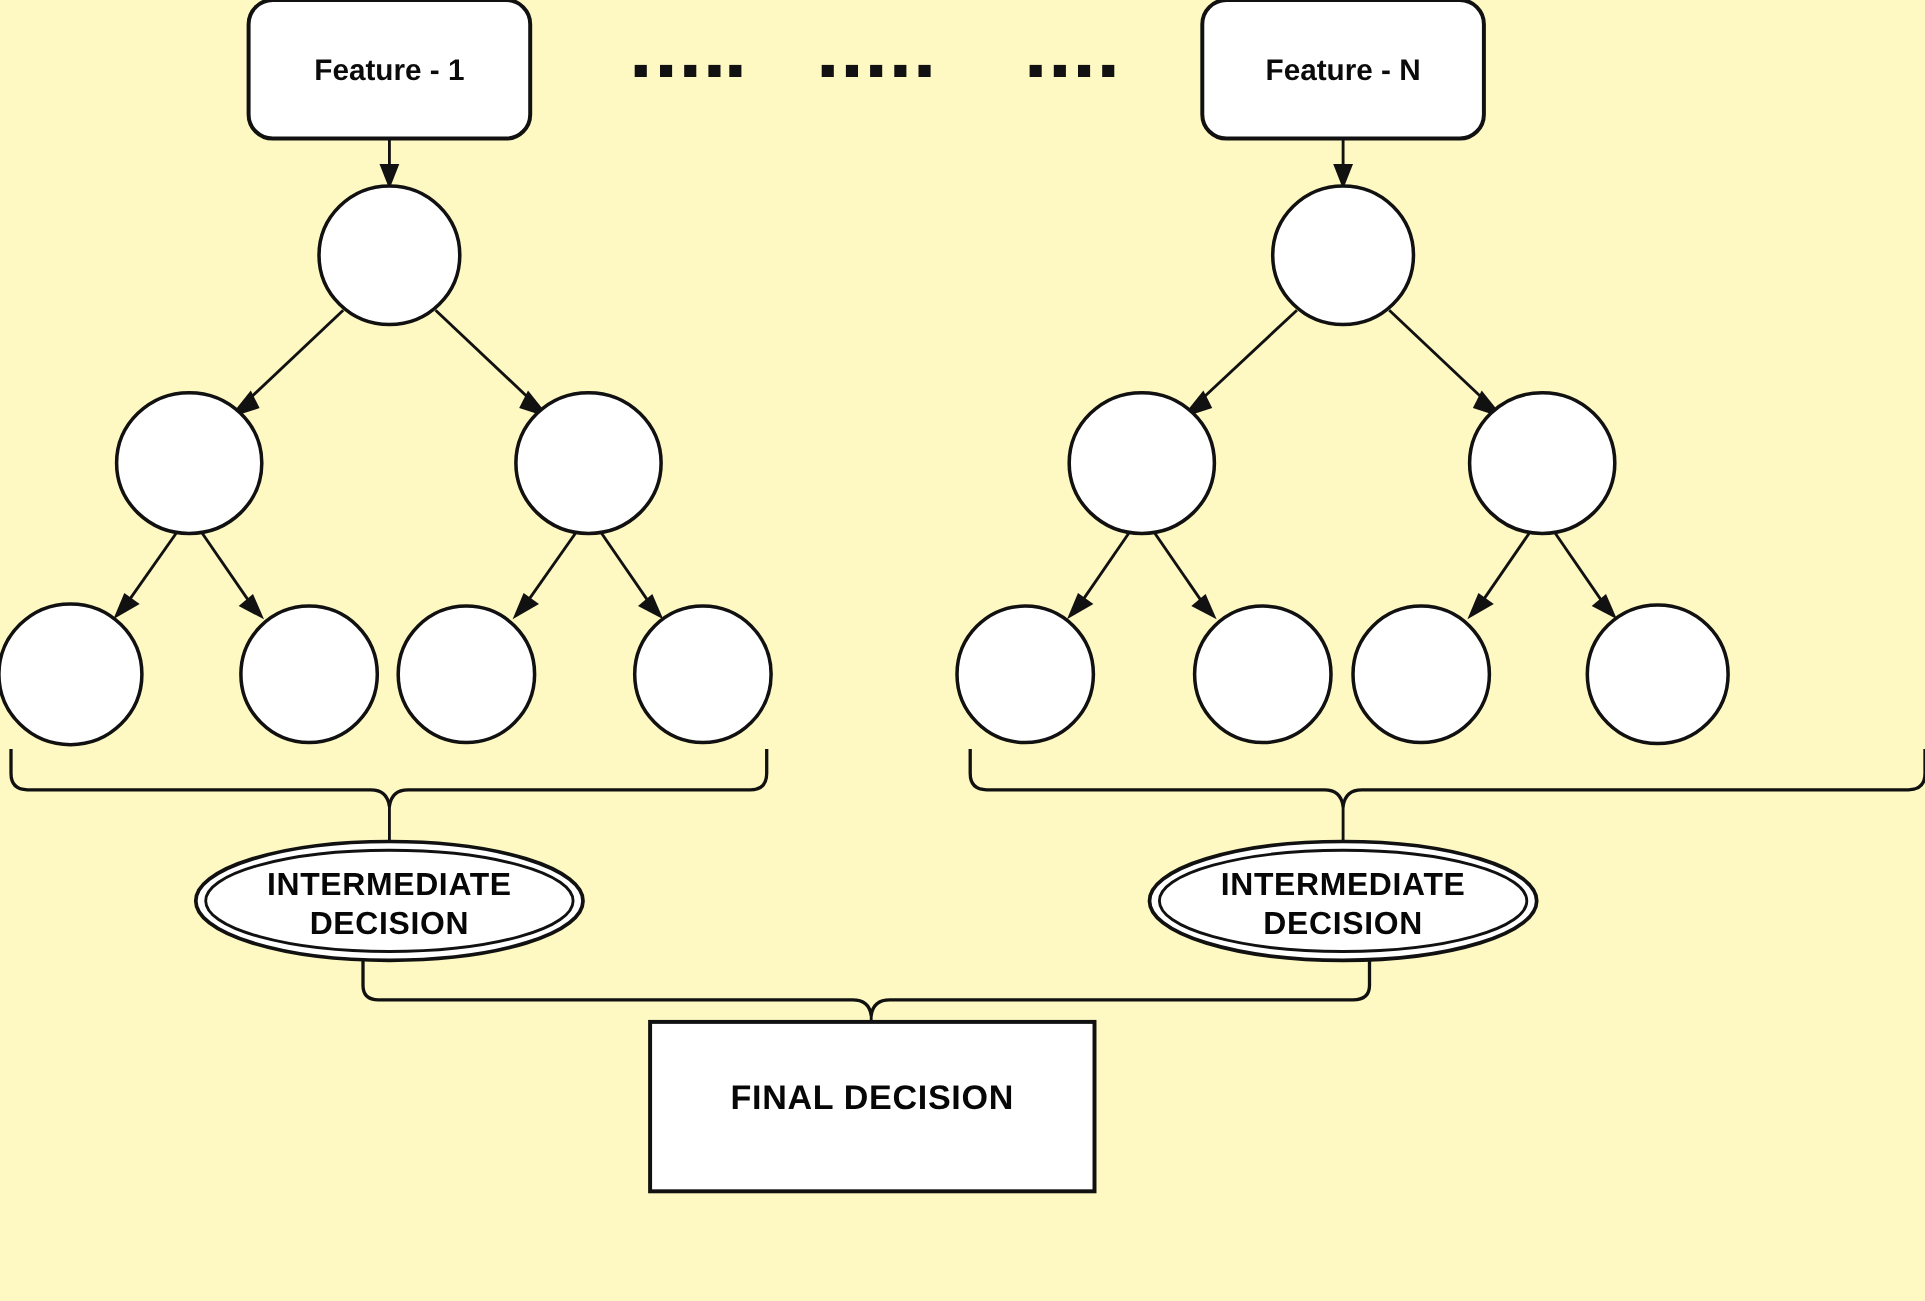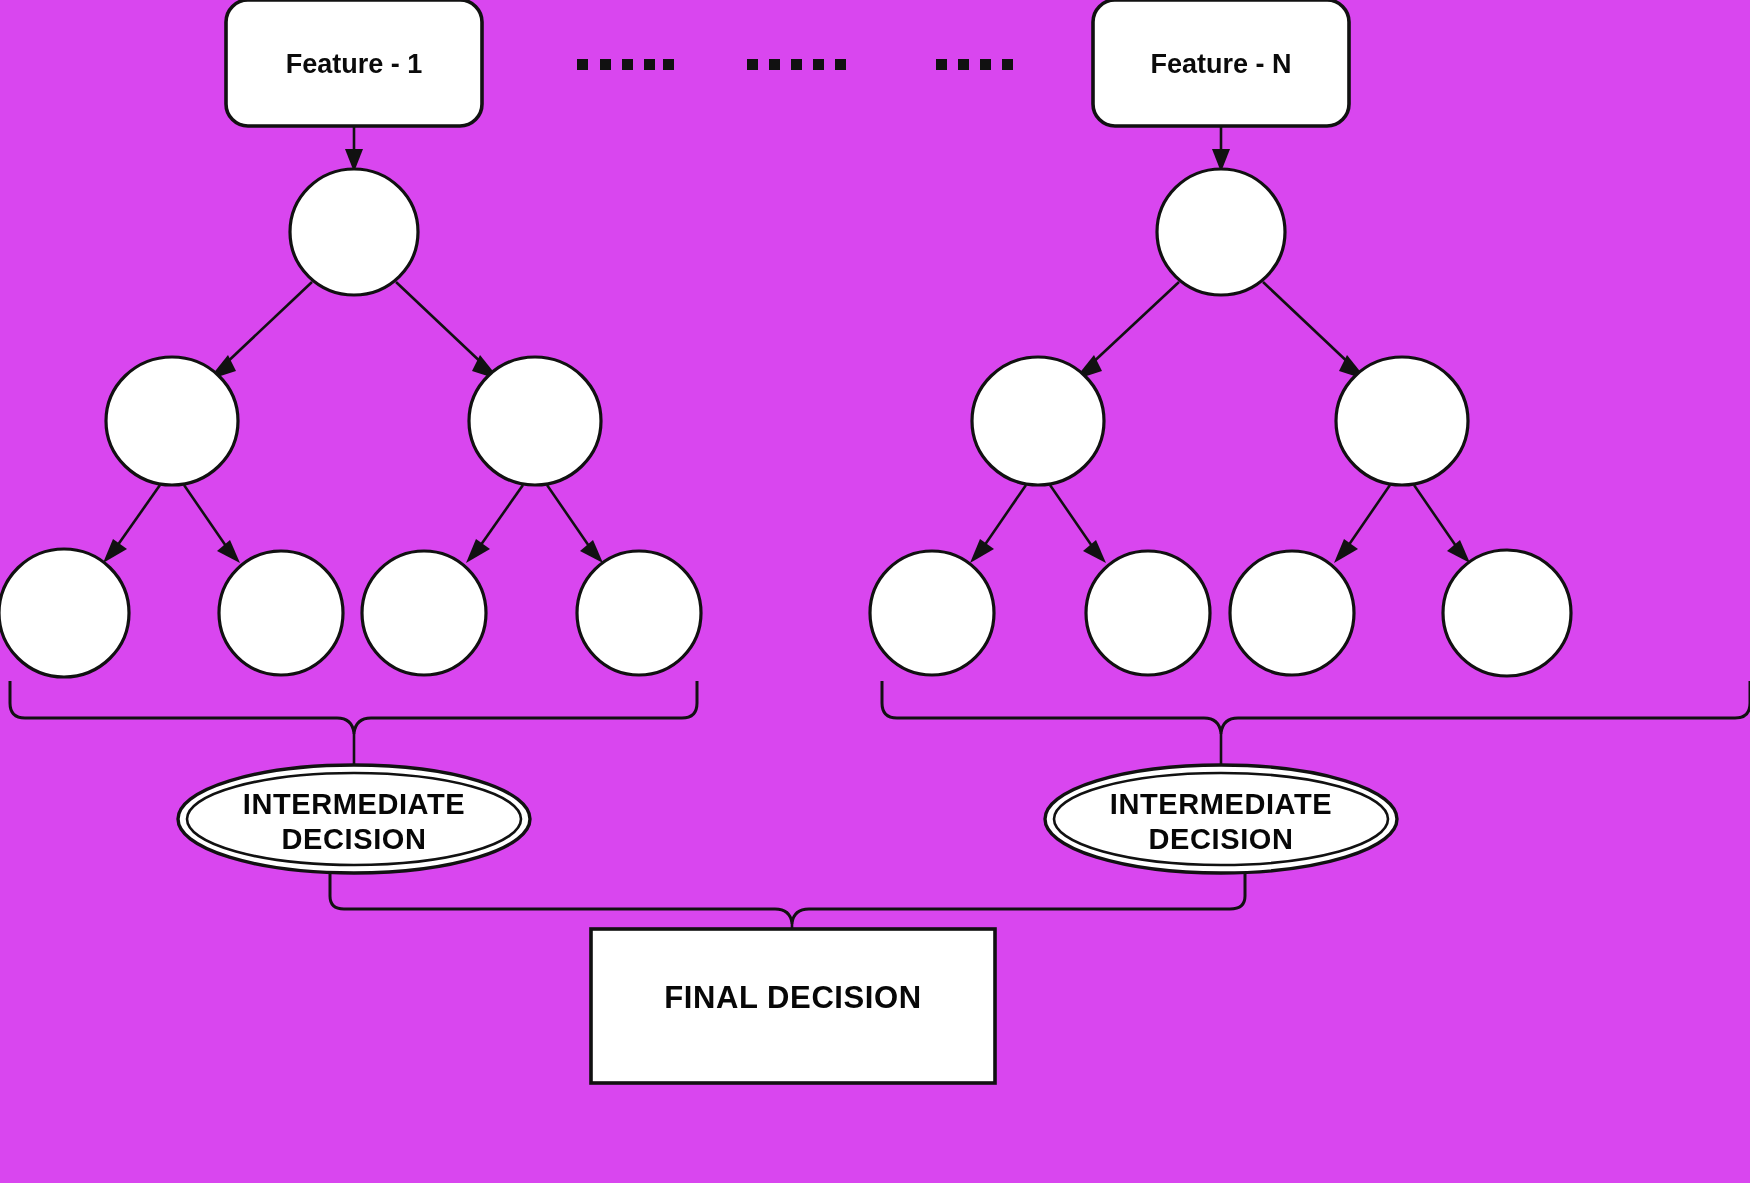--- a/index.html
+++ b/index.html
@@ -7,21 +7,21 @@
     padding: 0;
     background: #ffffff;
   }
   body {
     font-family: "Liberation Sans", sans-serif;
   }
   #diagram-root {
     position: relative;
     width: 1750px;
     height: 1183px;
-    background: #d946ef;
+    background: #fef9c3;
     overflow: hidden;
   }
   svg#diagram-svg {
     display: block;
     width: 1750px;
     height: 1183px;
   }
   .node-circle {
     fill: #ffffff;
     stroke: #111111;

